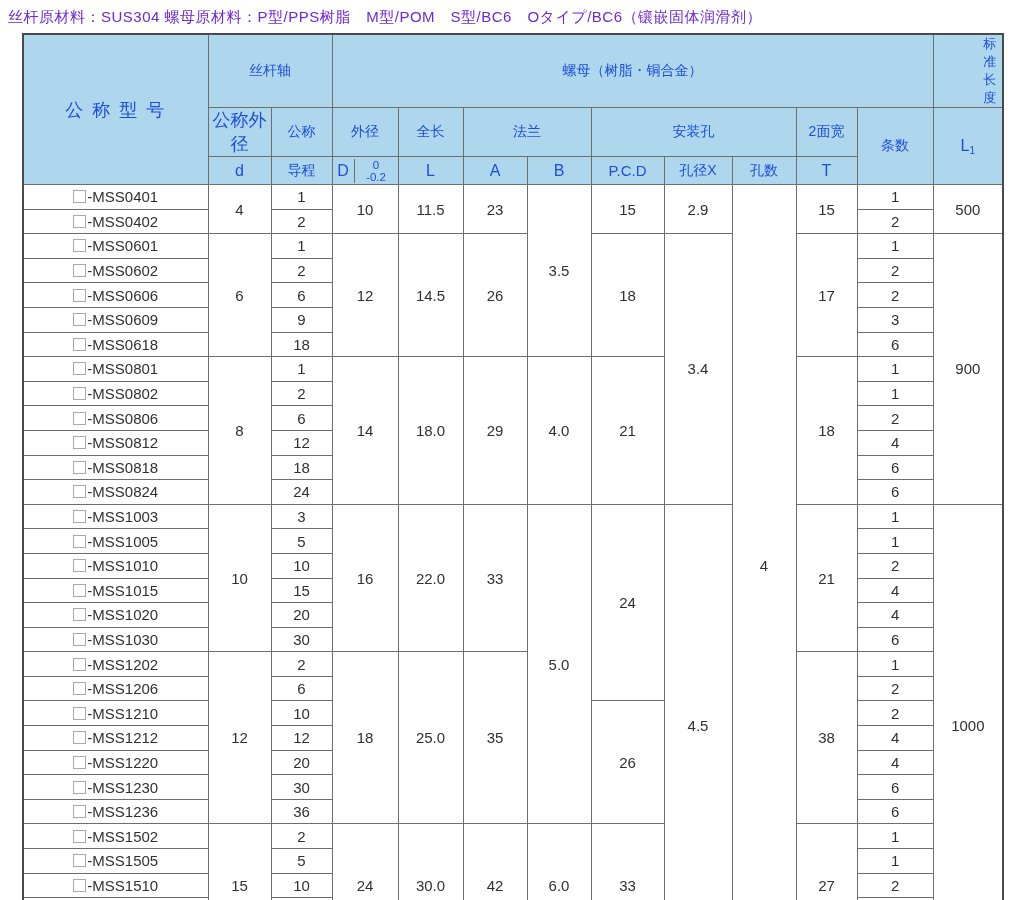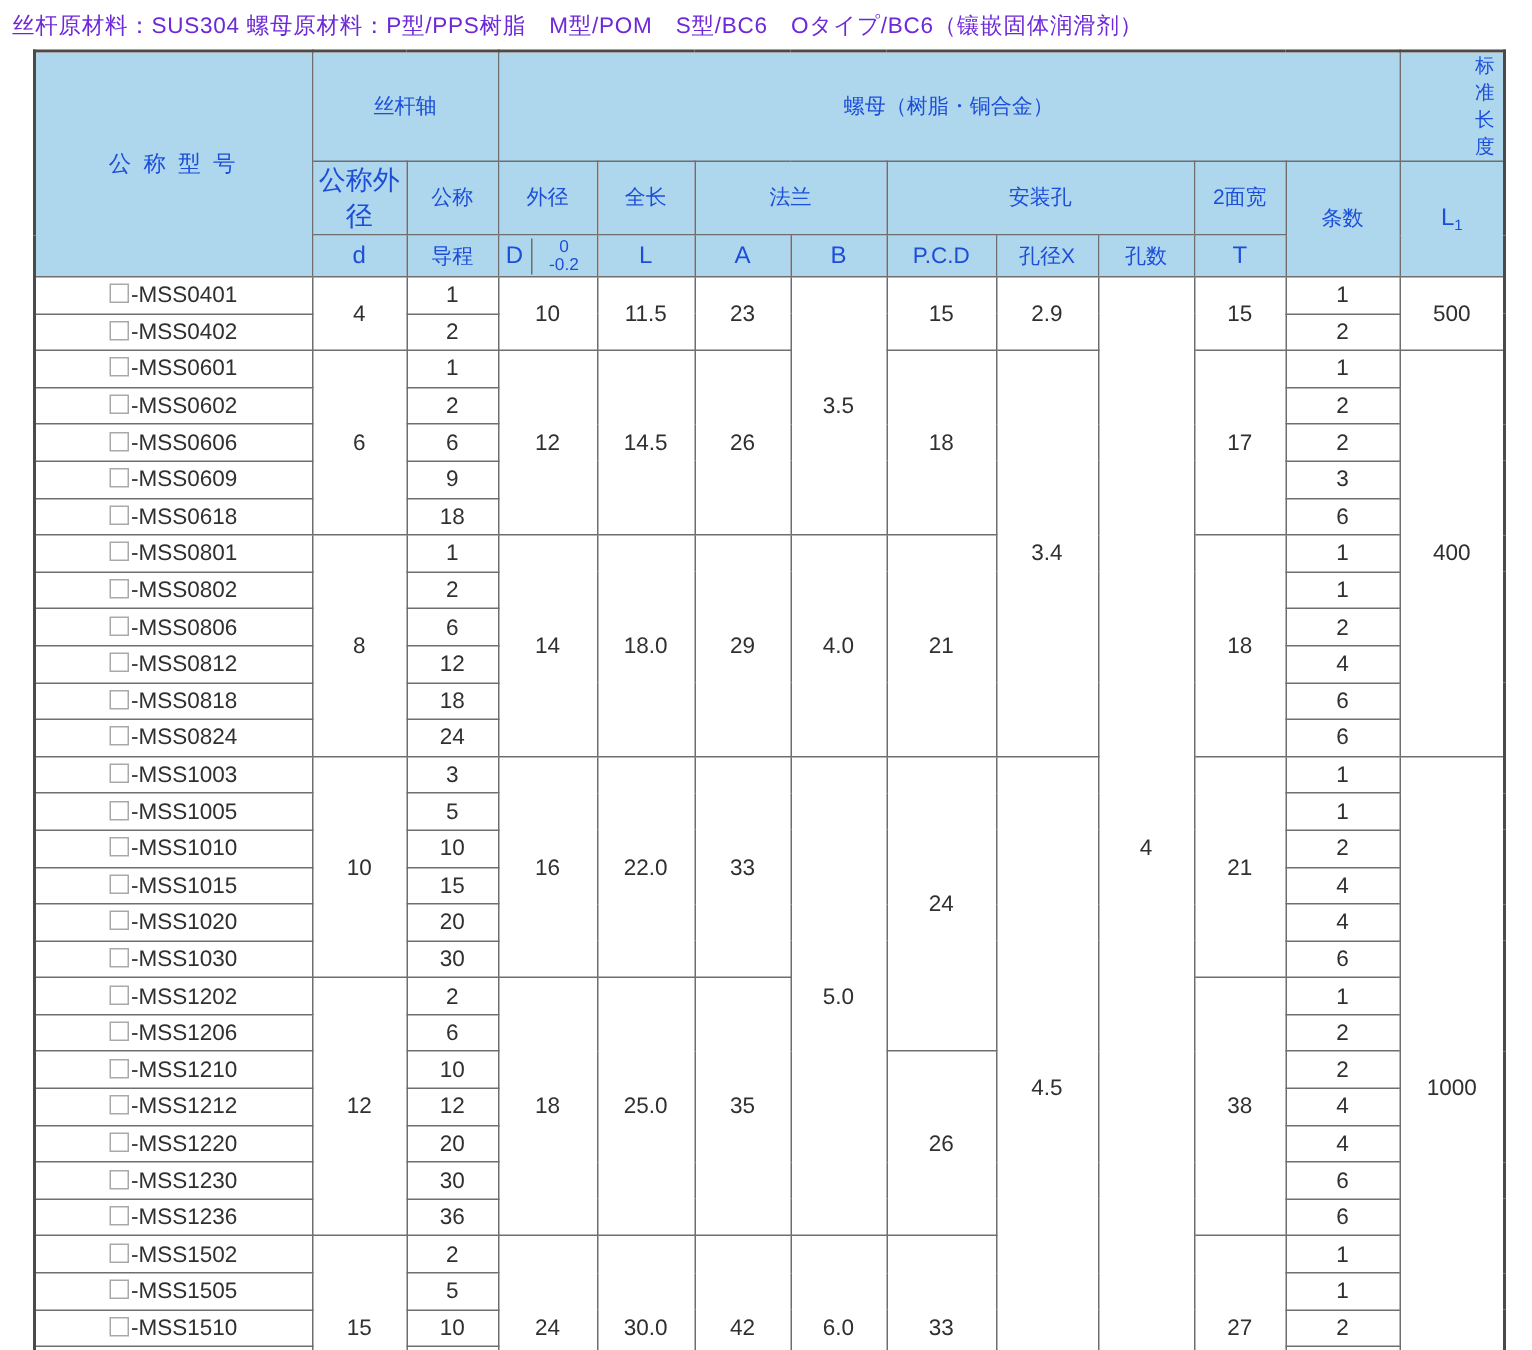--- a/index.html
+++ b/index.html
@@ -61,21 +61,21 @@
     <col style="width:64px">
       <col style="width:73px">
       <col style="width:68px">
     <col style="width:64px">
       <col style="width:61px">
       <col style="width:76px">
     <col style="width:70px">
   </colgroup>
   <thead>
     <tr class="h1">
-      <th rowspan="3" style="font-size:15px;letter-spacing:2px;">公 称 型 号</th>
+      <th rowspan="3" style="font-size:18px;letter-spacing:2px;">公 称 型 号</th>
       <th colspan="2">丝杆轴</th>
       <th colspan="9">螺母（树脂・铜合金）</th>
       <th style="font-size:13px;padding-left:44px;">标准长度</th>
     </tr>
     <tr class="h2">
       <th style="font-size:18px;">公称外径</th>
       <th>公称</th>
       <th>外径</th>
       <th>全长</th>
       <th colspan="2">法兰</th>
@@ -130,21 +130,21 @@
         <td class="model"><span class="type-box"></span><span>-MSS0601</span></td>
         <td rowspan="5">6</td>
         <td>1</td>
         <td rowspan="5">12</td>
         <td rowspan="5">14.5</td>
         <td rowspan="5">26</td>
         <td rowspan="5">18</td>
         <td rowspan="11">3.4</td>
         <td rowspan="5">17</td>
         <td>1</td>
-        <td rowspan="11">400</td>
+        <td rowspan="11">900</td>
       </tr>
       <tr>
         <td class="model"><span class="type-box"></span><span>-MSS0602</span></td>
         <td>2</td>
         <td>2</td>
       </tr>
       <tr>
         <td class="model"><span class="type-box"></span><span>-MSS0606</span></td>
         <td>6</td>
         <td>2</td>

